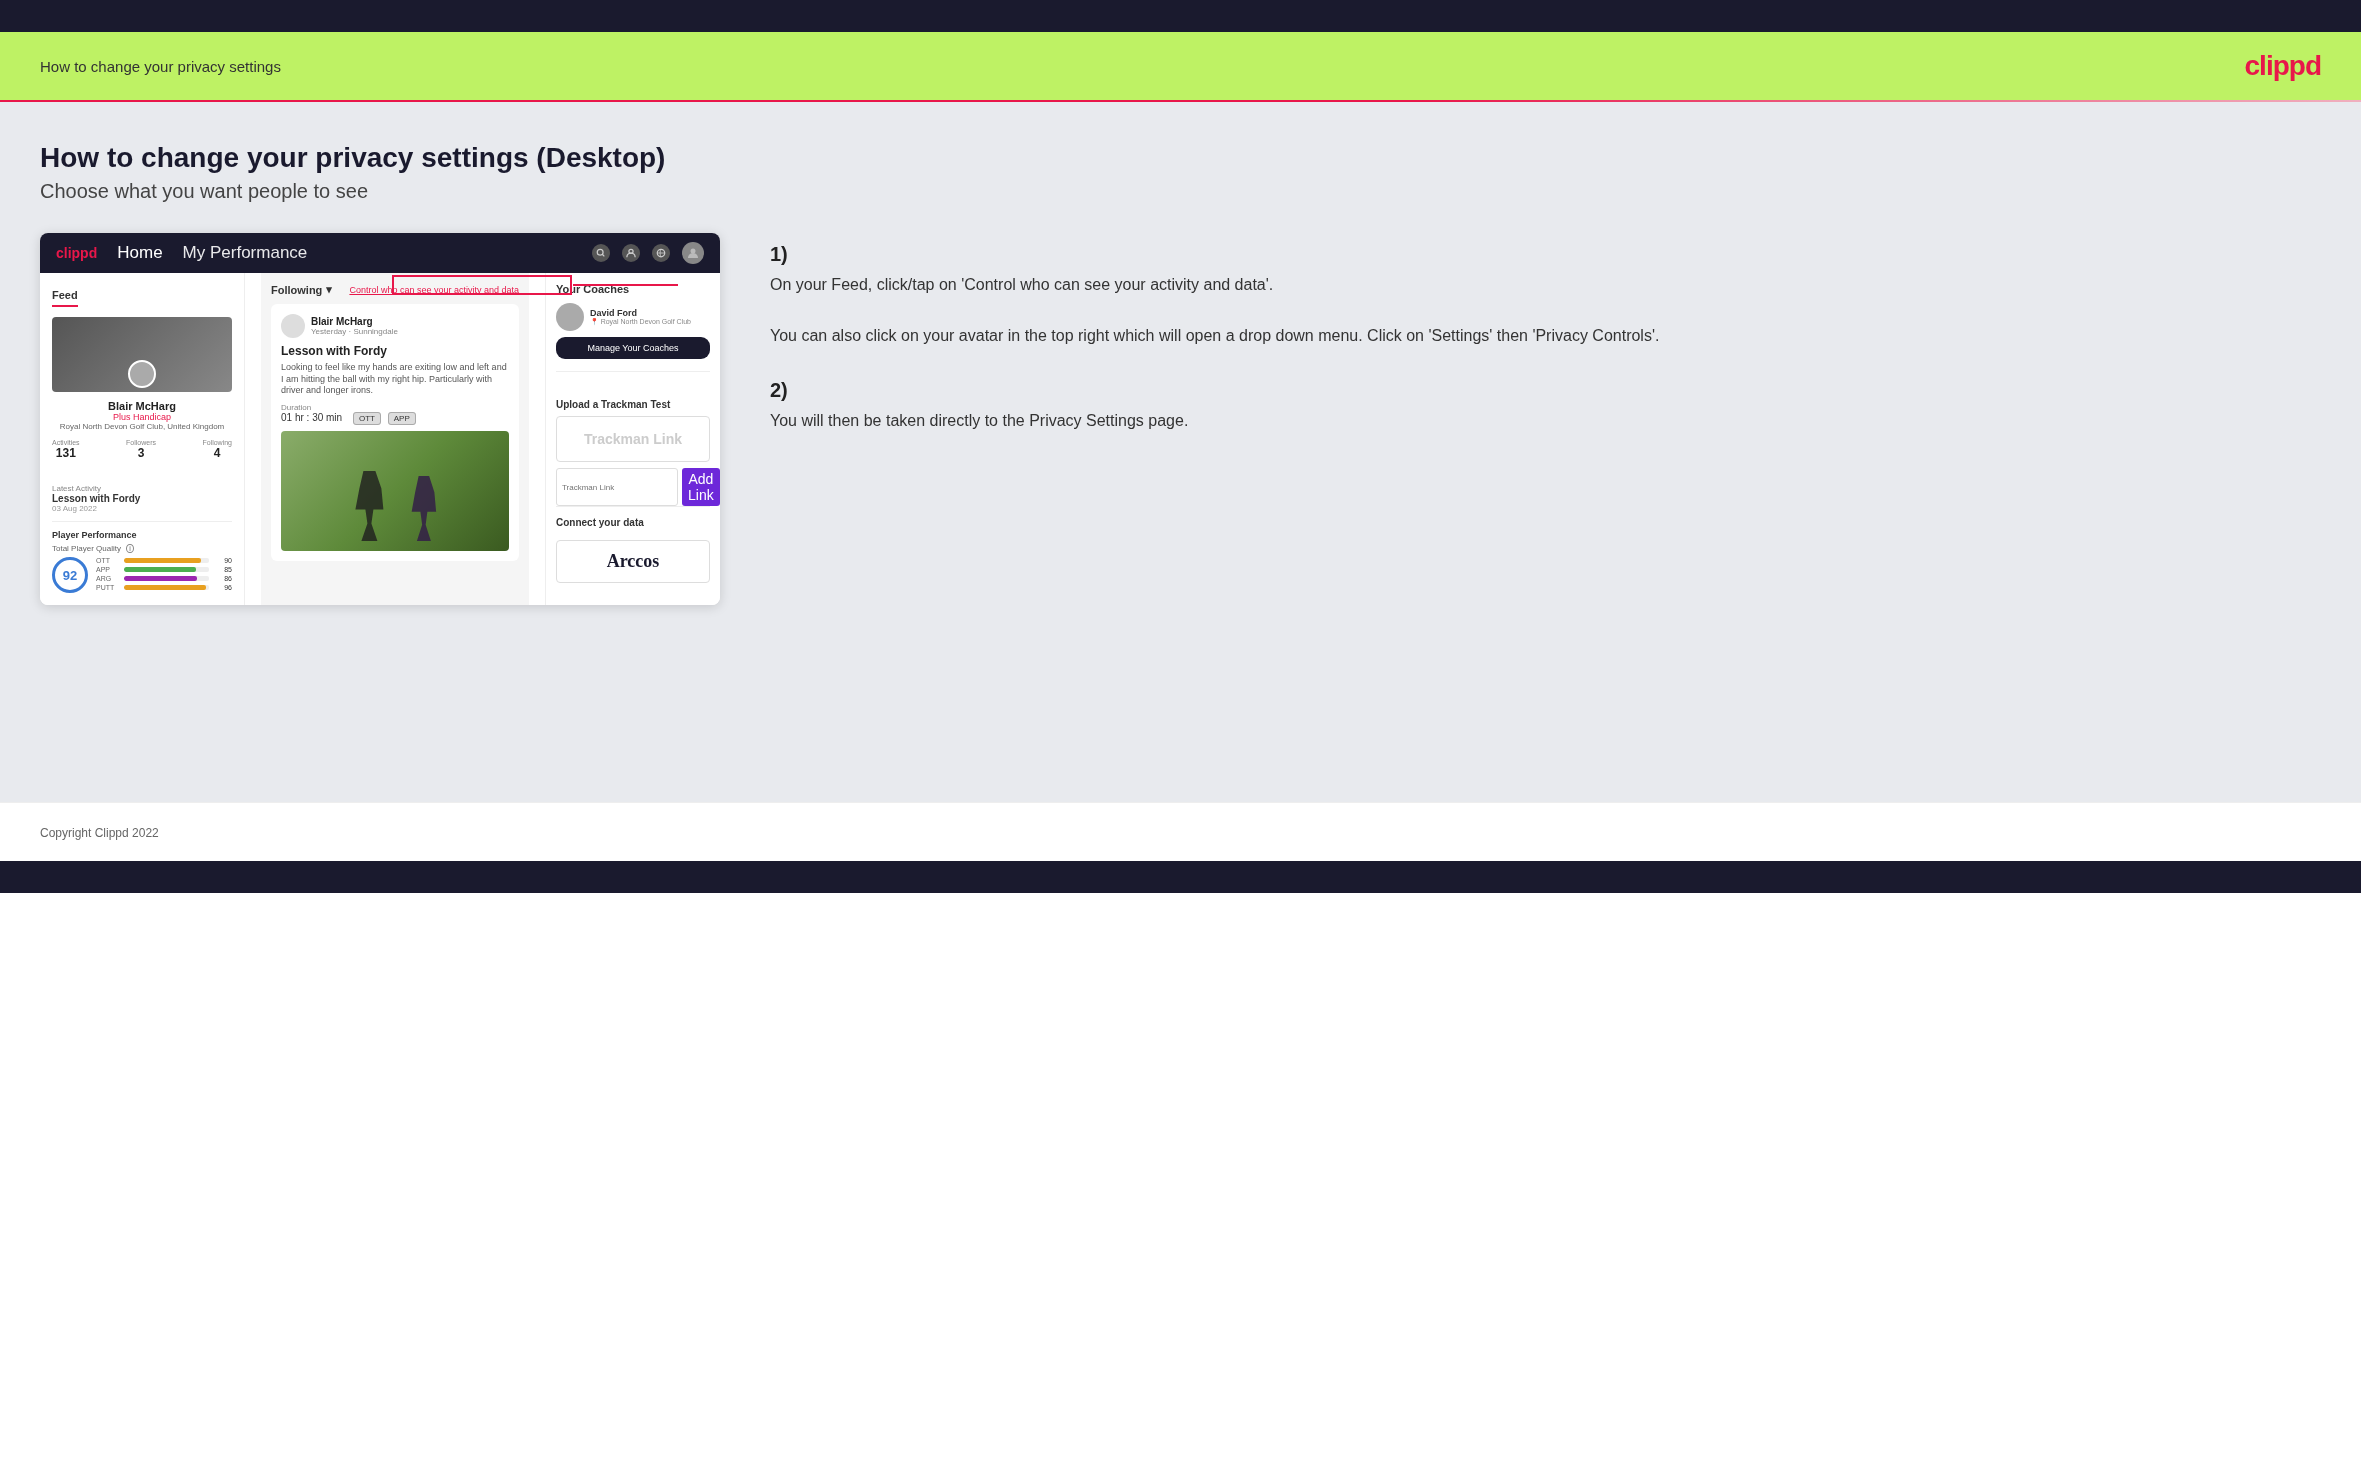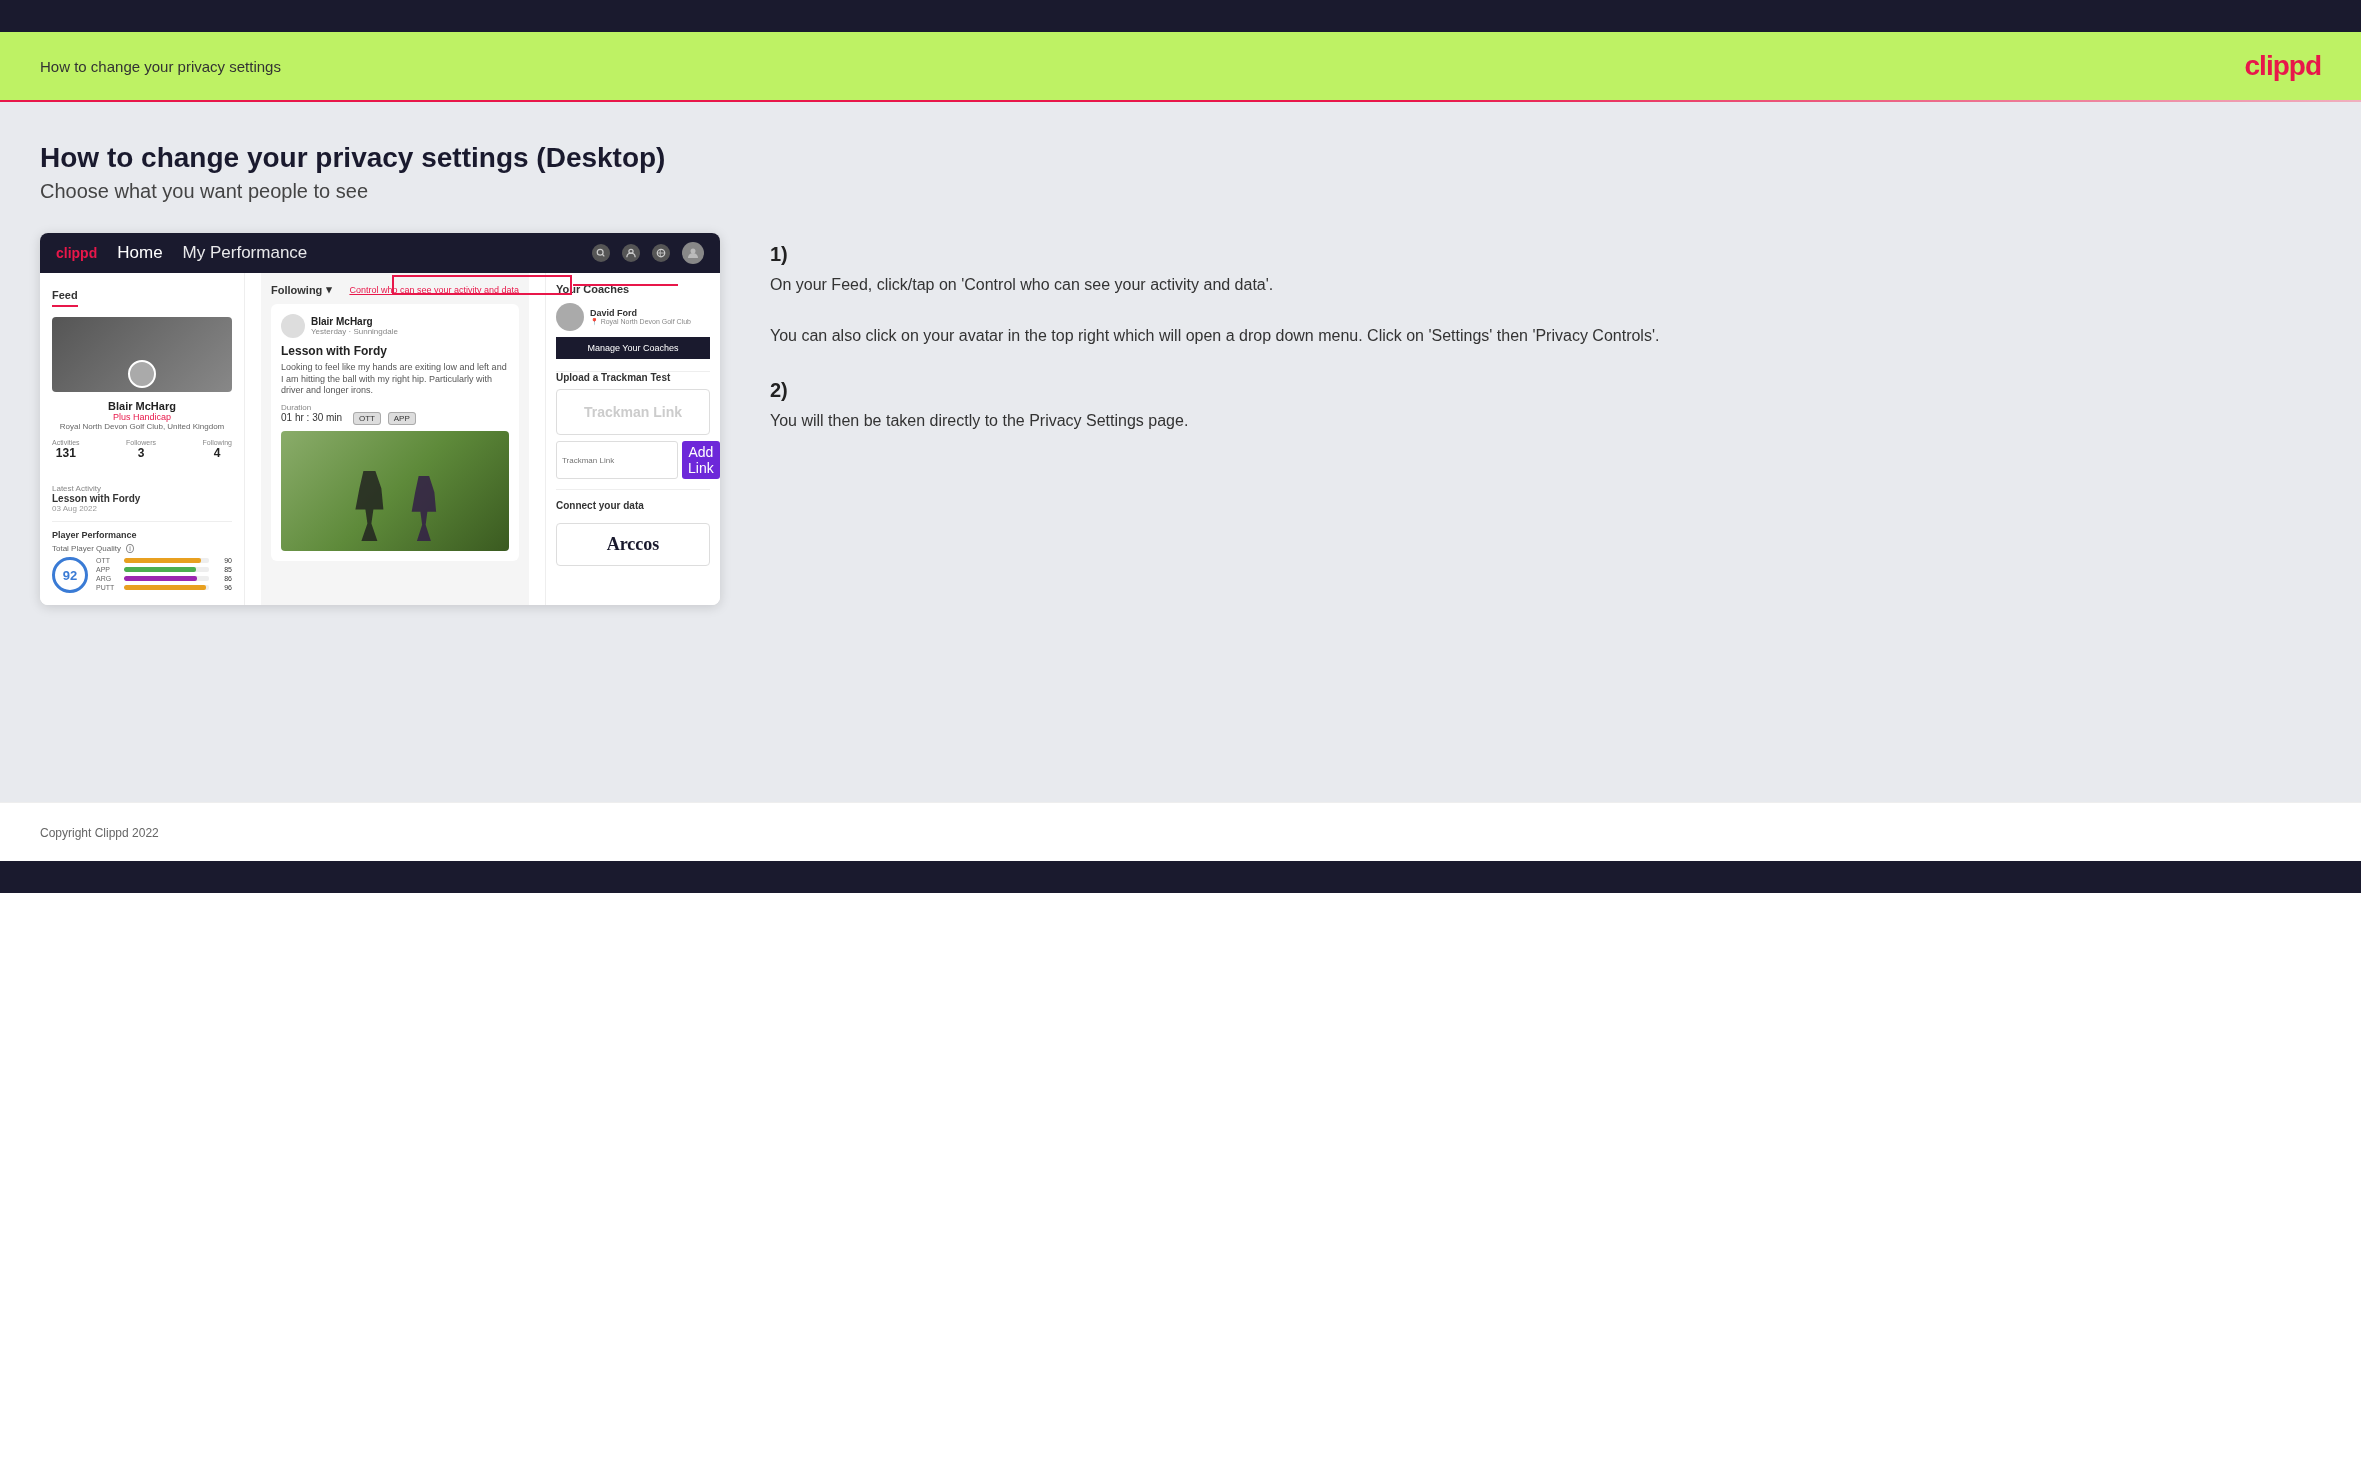--- a/index.html
+++ b/index.html
@@ -455,31 +455,30 @@
     .coach-club {
       font-size: 7px;
       color: #888;
     }
 
     .manage-coaches-btn {
       width: 100%;
       background: #1a1a2e;
       color: #fff;
       border: none;
-      border-radius: 0;
+      border-radius: 9px;
       padding: 6px 8px;
       font-size: 9px;
       cursor: pointer;
       text-align: center;
     }
 
     .trackman-section {
       border-top: 1px solid #eee;
-      padding-top: 0;
-      margin-bottom: 10px;
+      padding-top: 27px;
     }
 
     .trackman-title {
       font-size: 10px;
       font-weight: bold;
       color: #333;
       margin-bottom: 6px;
     }
 
     .trackman-box {

